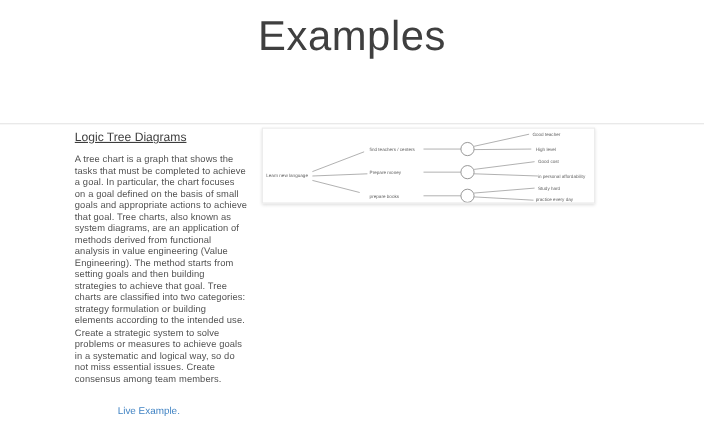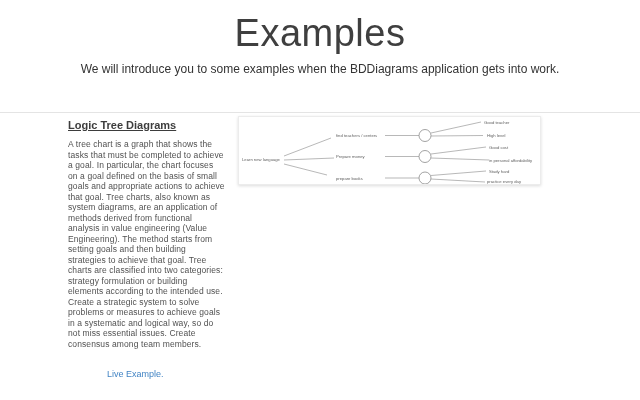--- a/index.html
+++ b/index.html
@@ -38,21 +38,21 @@
   .content { position: relative; height: 287px; }
 
   .text-col {
     position: absolute;
     left: 68px; top: 5px;
     width: 157px;
   }
   .section-heading {
     margin: 0;
     font-size: 11px;
-    font-weight: bold;
+    font-weight: normal;
     text-decoration: underline;
     line-height: 14px;
     color: #3d3d3d;
   }
   .section-body {
     margin: 7px 0 14px 0;
     font-size: 8.5px;
     line-height: 10.5px;
     color: #515151;
     letter-spacing: 0.1px;
@@ -81,21 +81,20 @@
     font-family: "Liberation Sans", "DejaVu Sans", sans-serif;
   }
 </style>
 </head>
 <body>
 
 <div class="page">
 
   <header class="header">
     <h1 class="page-title">Examples</h1>
-    <p class="page-subtitle">We will introduce you to some examples when the BDDiagrams application gets into work.</p>
   </header>
 
   <main class="content">
 
     <div class="text-col">
       <h2 class="section-heading">Logic Tree Diagrams</h2>
       <p class="section-body">A tree chart is a graph that shows the tasks that must be completed to achieve a goal. In particular, the chart focuses on a goal defined on the basis of small goals and appropriate actions to achieve that goal. Tree charts, also known as system diagrams, are an application of methods derived from functional analysis in value engineering (Value Engineering). The method starts from setting goals and then building strategies to achieve that goal. Tree charts are classified into two categories: strategy formulation or building elements according to the intended use. Create a strategic system to solve problems or measures to achieve goals in a systematic and logical way, so do not miss essential issues. Create consensus among team members.</p>
       <a class="live-example-link" href="#">Live Example.</a>
     </div>
 

